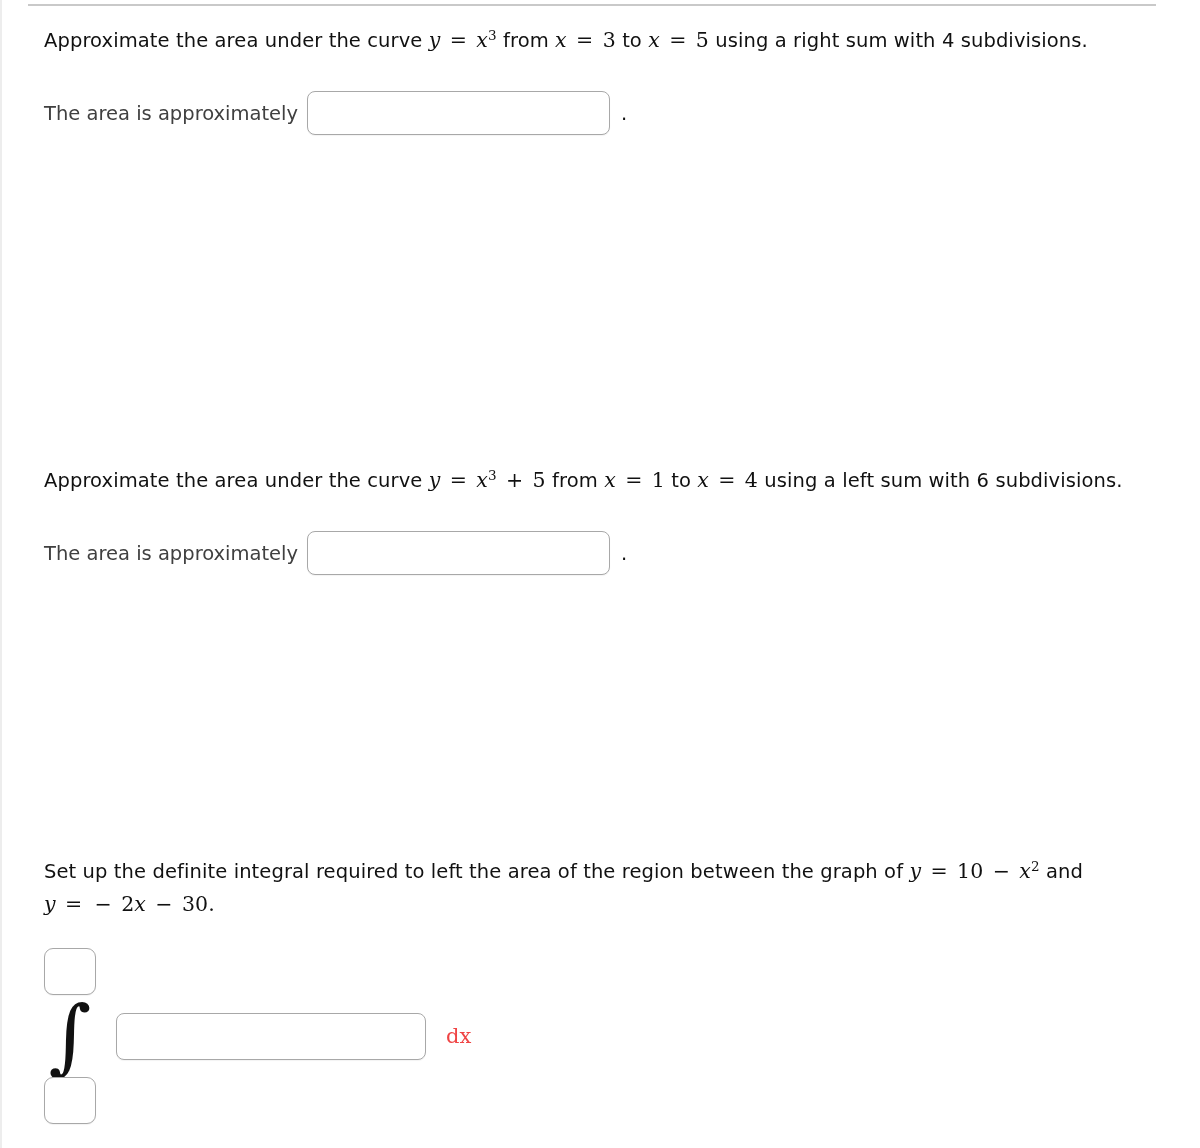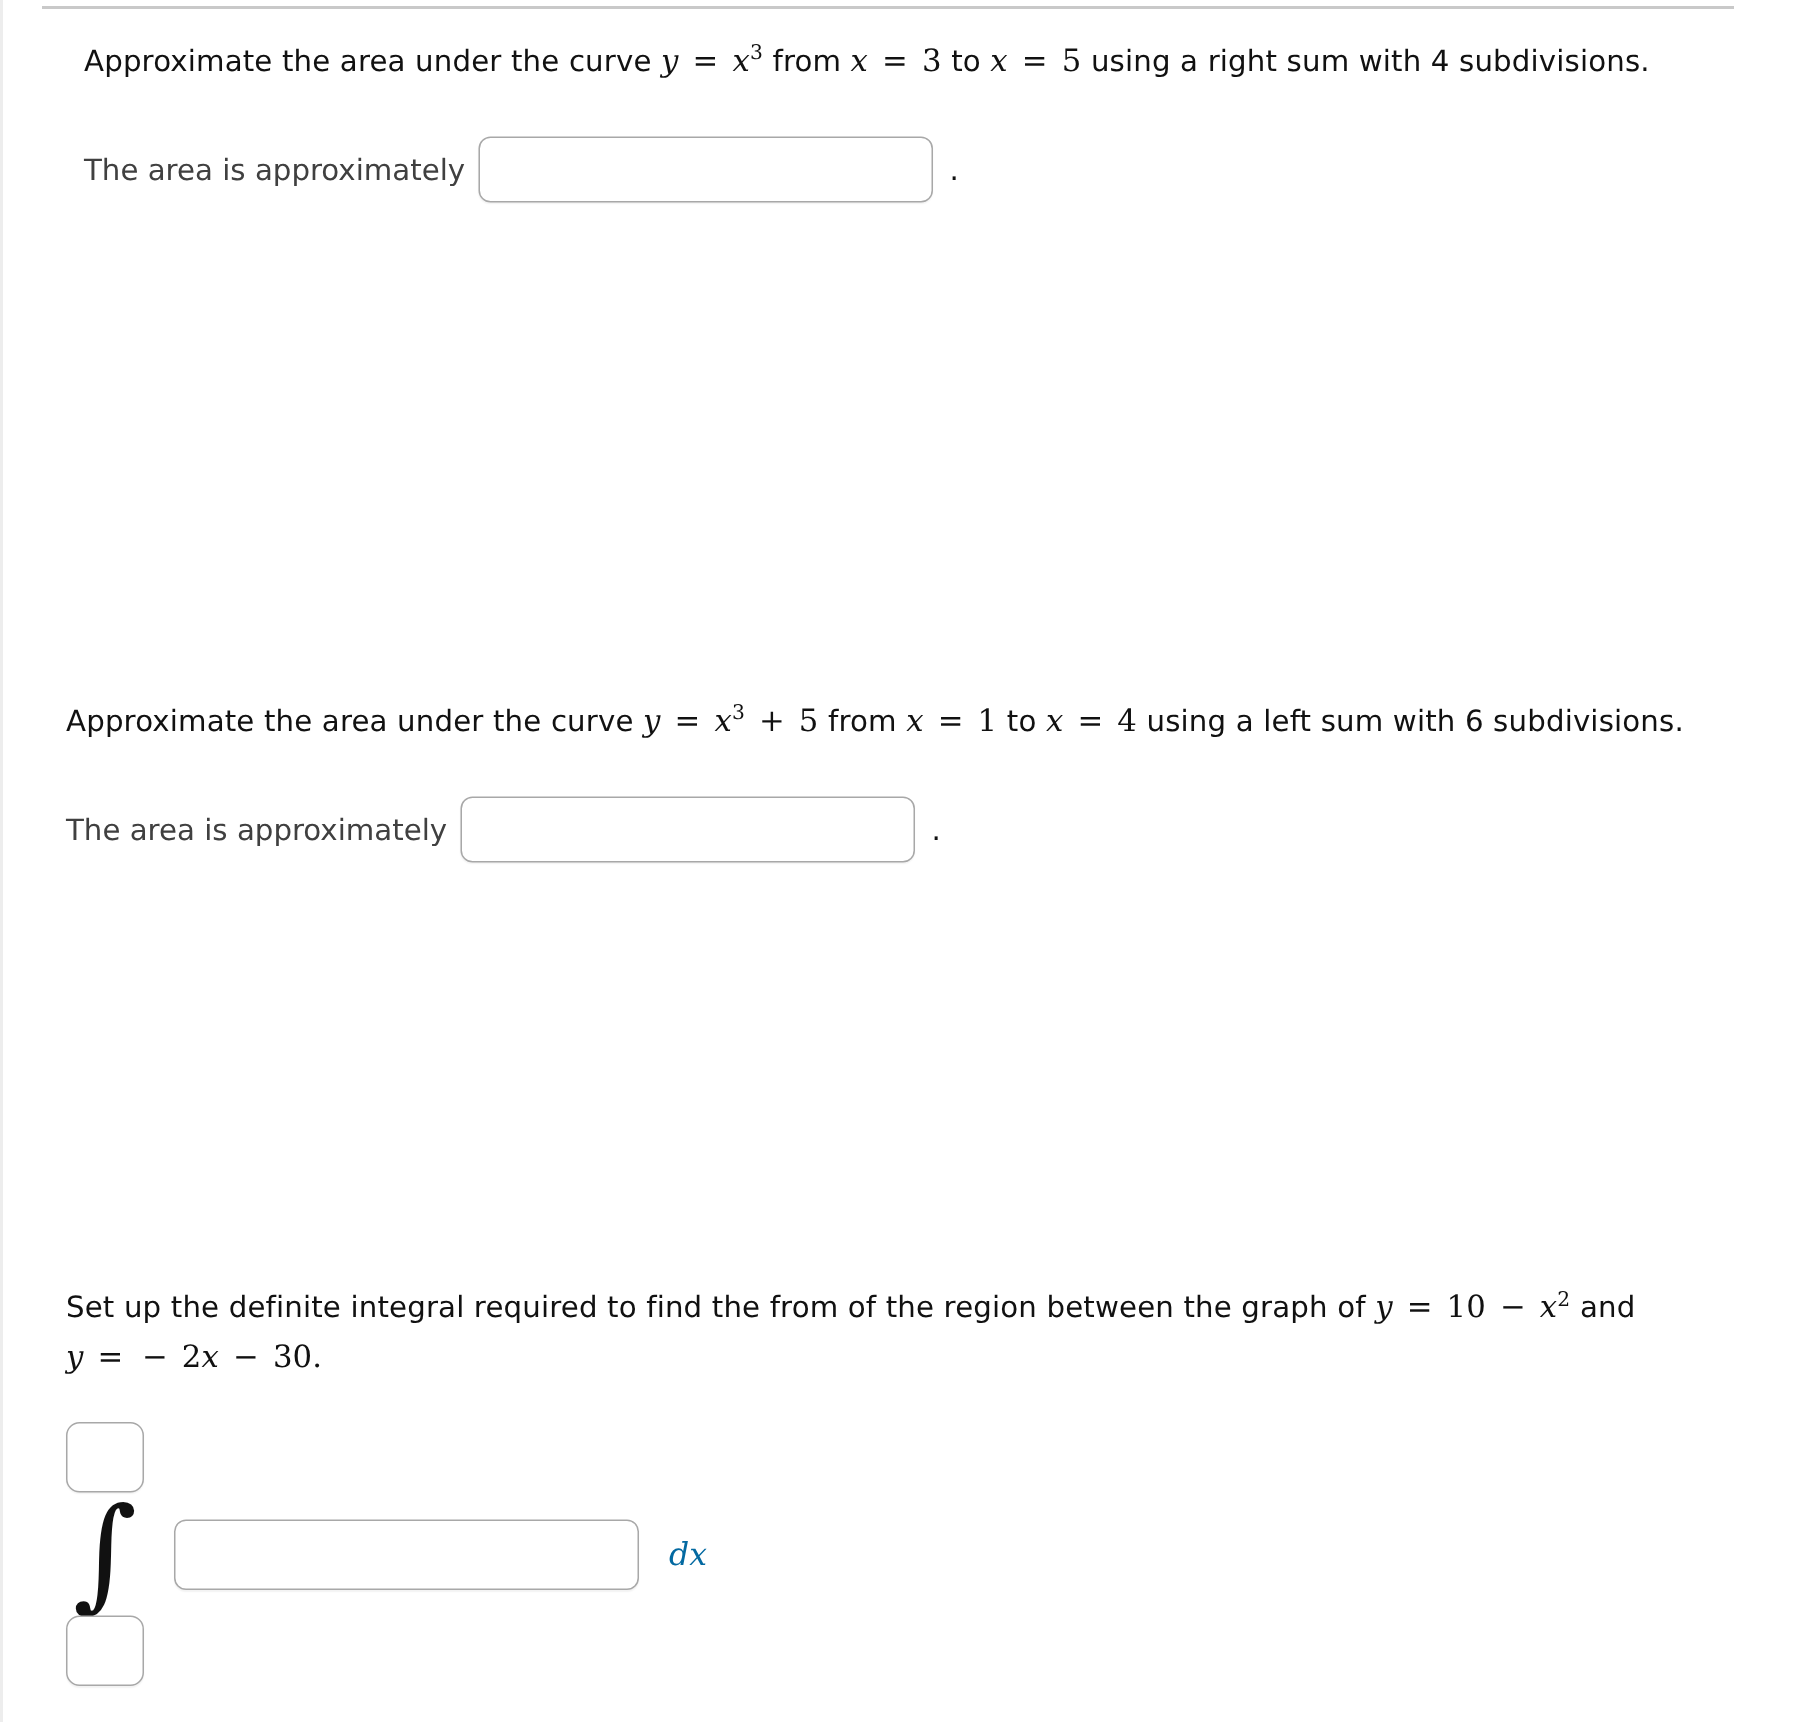--- a/index.html
+++ b/index.html
@@ -158,35 +158,34 @@
     outline: none;
     font-family: "DejaVu Sans", sans-serif;
     font-size: 17px;
     padding: 0 10px;
     color: #111111;
     margin-left: 20px;
     box-shadow: 0 1px 1px rgba(0,0,0,0.05);
   }
   .dx {
     font-family: "DejaVu Serif", serif;
-    font-style: italic;
     font-size: 21px;
     margin-left: 20px;
-    color: #0369a1;
+    color: #ef4444;
   }
 </style>
 </head>
 <body>
 
 <div class="page">
 
   <div class="top-rule"></div>
   <div class="left-rule"></div>
 
-  <div class="question" style="top: 24px; margin-left: 12px;">
+  <div class="question" style="top: 24px;">
     <div class="prompt">
       <span>Approximate the area under the curve</span>
       <span class="m">y</span>
       <span class="op">=</span>
       <span class="m">x</span><span class="sup">3</span>
       <span>from</span>
       <span class="m">x</span>
       <span class="op">=</span>
       <span class="mn">3</span>
       <span>to</span>
@@ -224,21 +223,21 @@
 
     <div class="answer-row">
       <span class="answer-label">The area is approximately</span>
       <input class="answer-input" type="text" value="" style="">
       <span class="period">.</span>
     </div>
   </div>
 
   <div class="question" style="top: 855px;">
     <div class="prompt wrap">
-      <span>Set up the definite integral required to find the from of the region between the graph of</span>
+      <span>Set up the definite integral required to left the area of the region between the graph of</span>
       <span class="m">y</span>
       <span class="op">=</span>
       <span class="mn">10</span>
       <span class="op">−</span>
       <span class="m">x</span><span class="sup">2</span>
       <span>and</span>
       <br>
       <span class="m">y</span>
       <span class="op">=</span>
       <span class="op">−</span>

